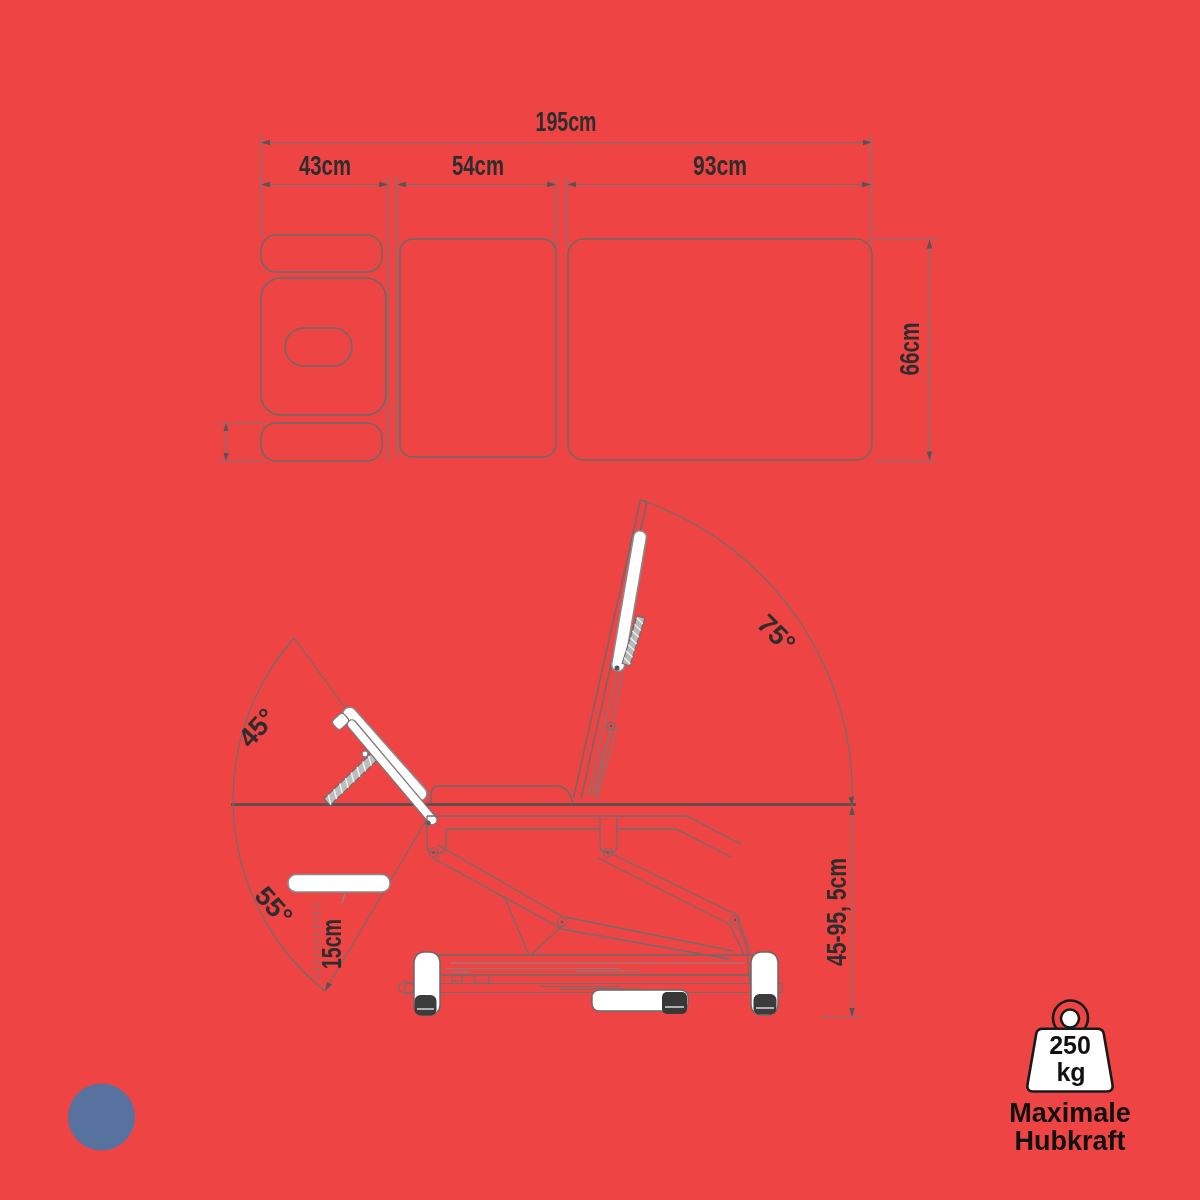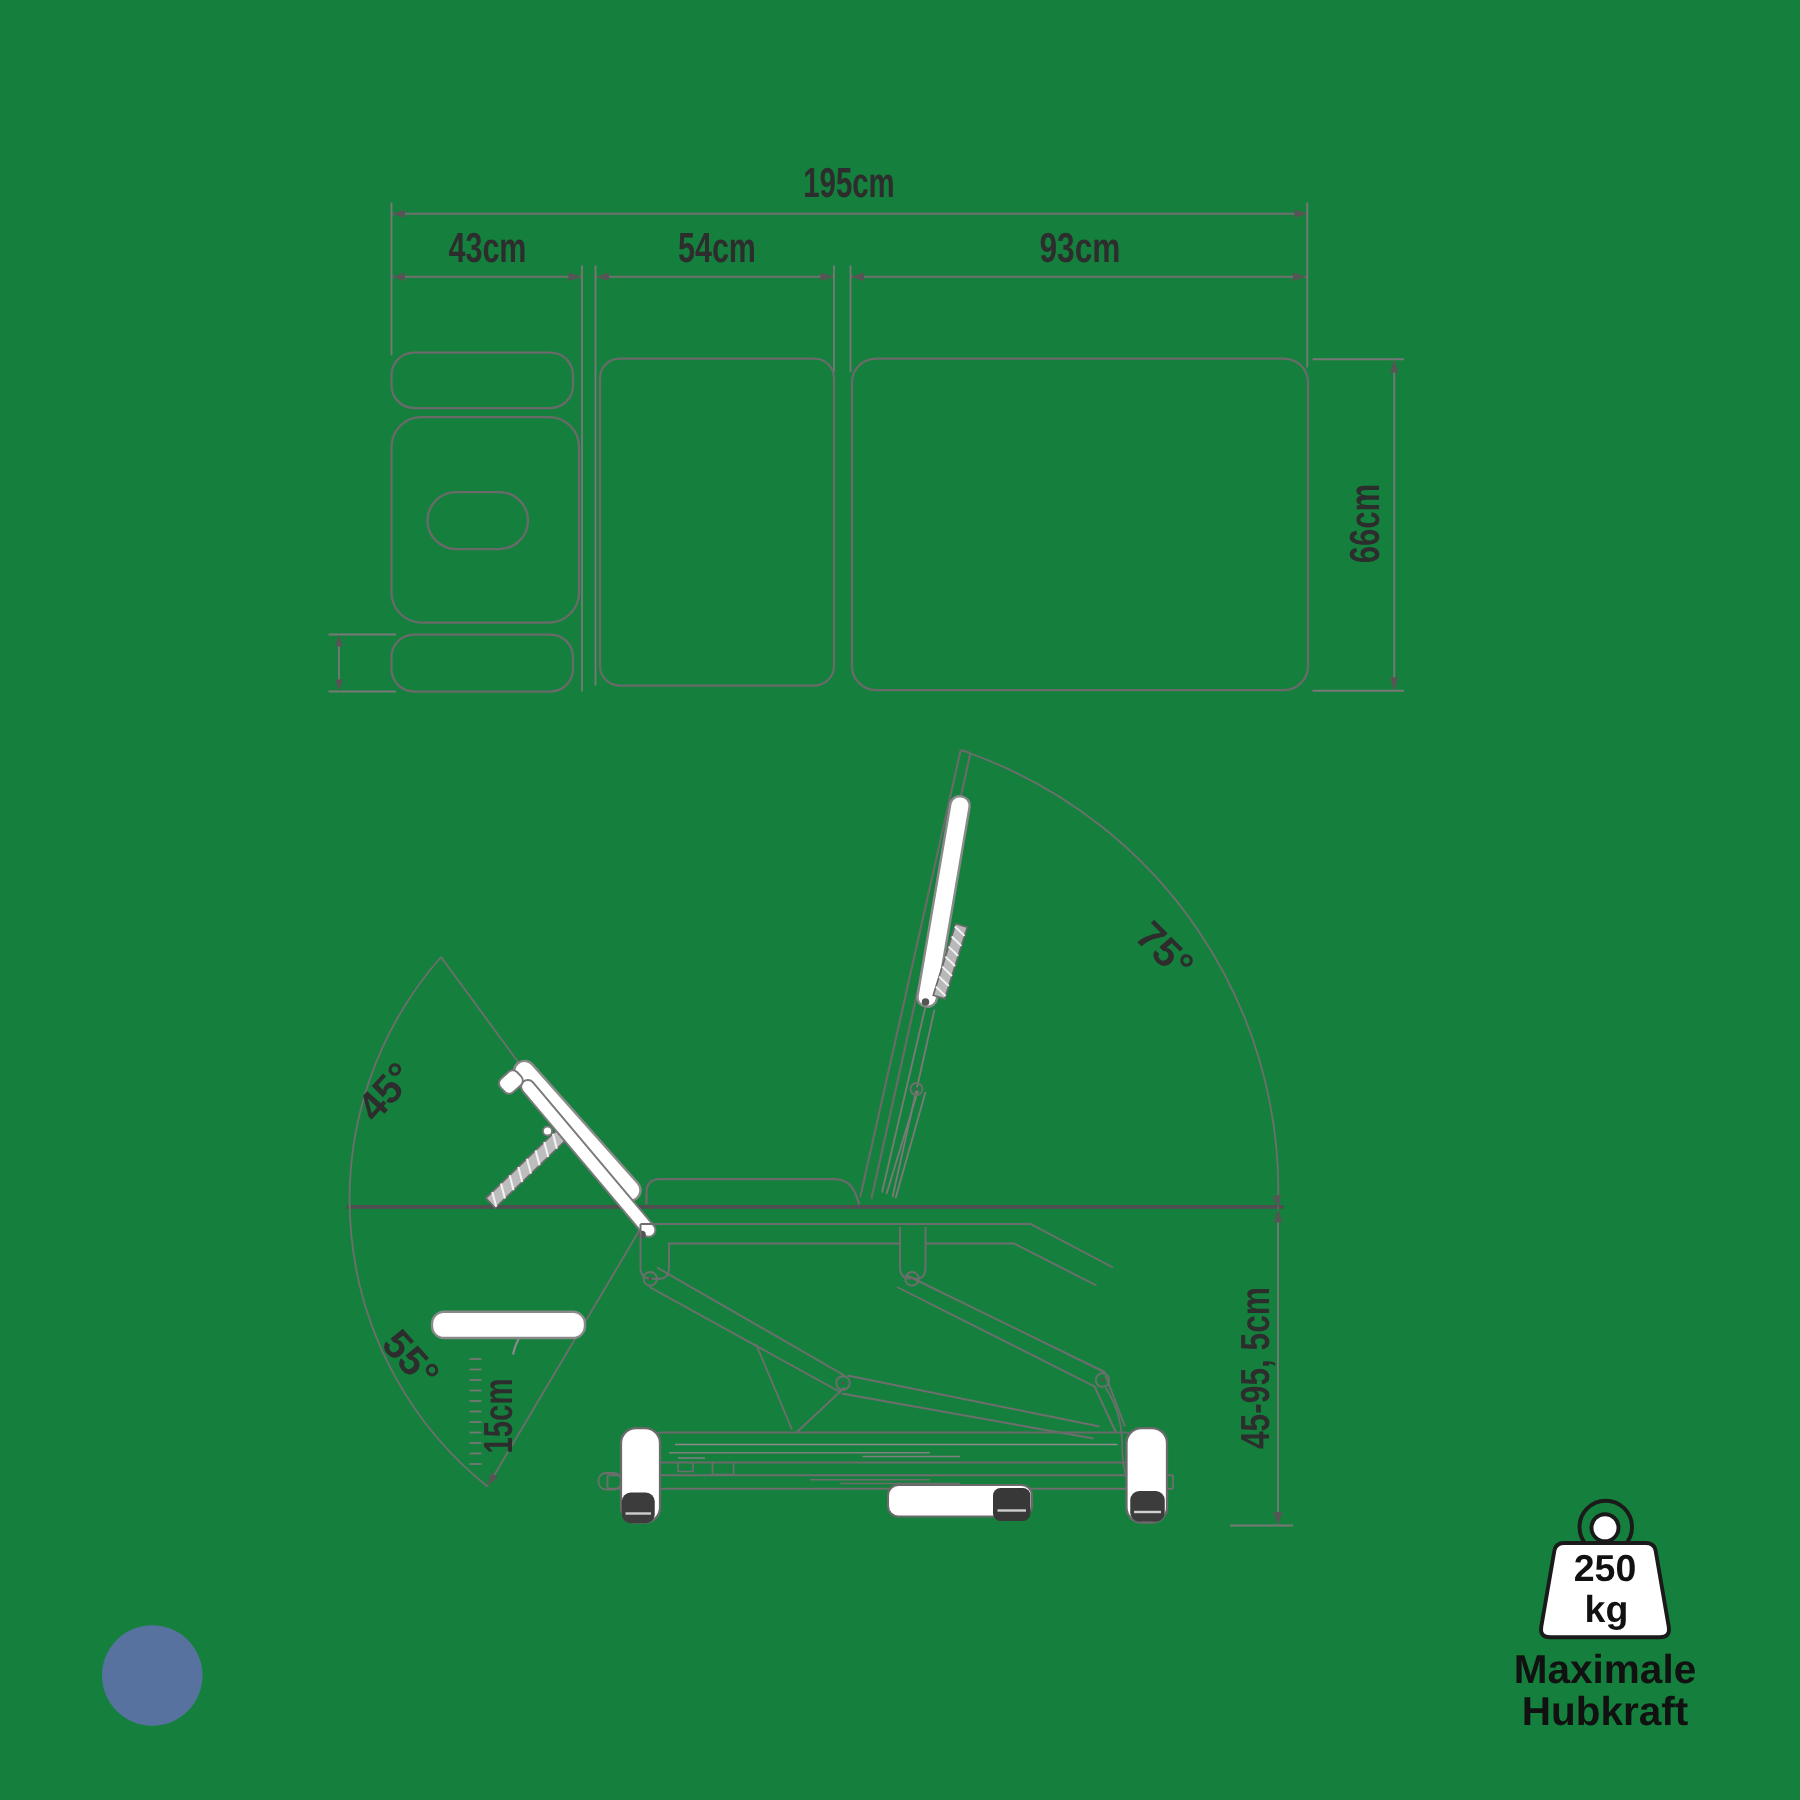--- a/index.html
+++ b/index.html
@@ -1,16 +1,16 @@
 <!DOCTYPE html>
 <html><head>
 <meta charset="utf-8">
 <style>
   html,body{margin:0;padding:0;background:#ffffff;}
-  .page{width:1200px;height:1200px;position:relative;background:#15803d;overflow:hidden;}
+  .page{width:1200px;height:1200px;position:relative;background:#ef4444;overflow:hidden;}
   svg{position:absolute;top:0;left:0;}
   text{font-family:"Liberation Sans", sans-serif;}
 </style>
 </head>
 <body>
 <div class="page">
 <svg width="1200" height="1200" viewBox="0 0 1200 1200">
   <g fill="none" stroke="#6e6e6e" stroke-width="1.2">
 
     <g>

